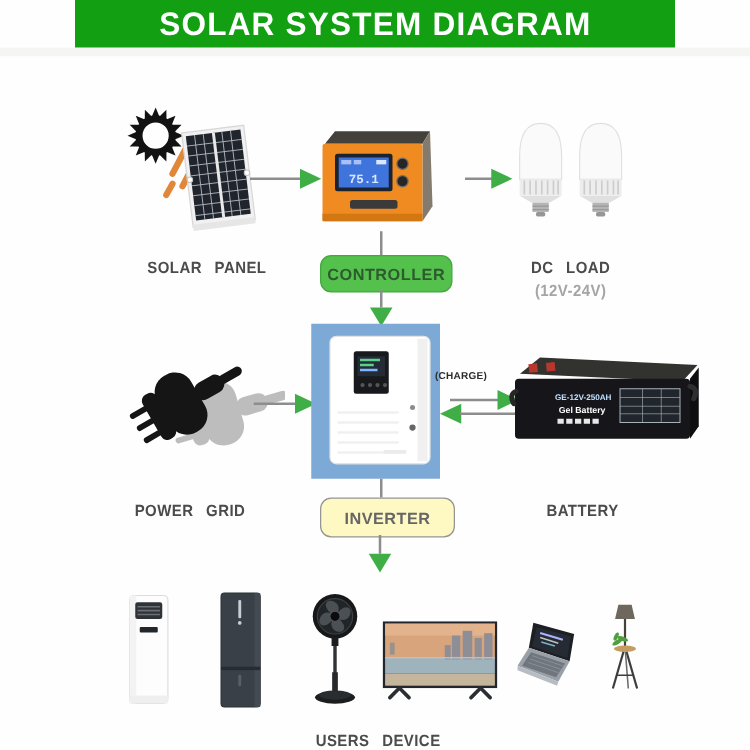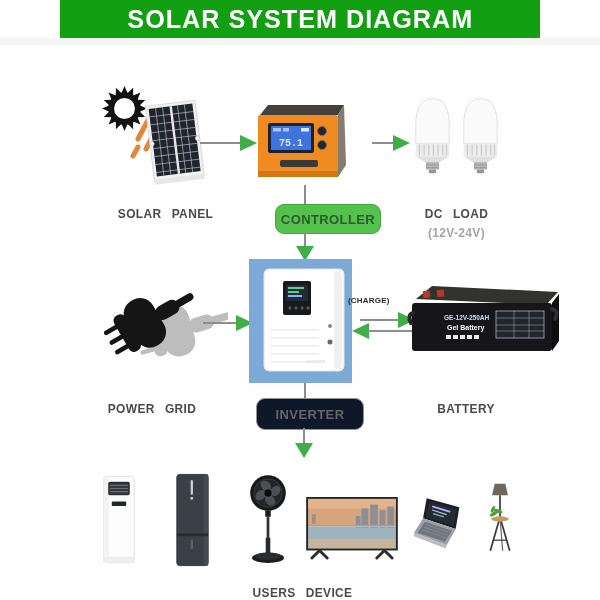--- a/index.html
+++ b/index.html
@@ -22,22 +22,22 @@
   .arr-r{width:0;height:0;border-top:8px solid transparent;border-bottom:8px solid transparent;
     border-left:17px solid #3fae46;}
   .arr-l{width:0;height:0;border-top:8px solid transparent;border-bottom:8px solid transparent;
     border-right:17px solid #3fae46;}
   .arr-d{width:0;height:0;border-left:9px solid transparent;border-right:9px solid transparent;
     border-top:15px solid #3fae46;}
   
   .pill{display:flex;align-items:center;justify-content:center;border-radius:9px;
     font-weight:bold;font-size:13px;letter-spacing:.4px;}
   #controller-pill{left:256px;top:204px;width:104px;height:28px;background:#54c14d;
-    color:#2d5b2d;border:1px solid #43a83d;margin-left:19px;}
-  #inverter-pill{left:256px;top:398px;width:106px;height:30px;background:#0f172a;
+    color:#2d5b2d;border:1px solid #43a83d;}
+  #inverter-pill{left:256px;top:398px;width:106px;height:30px;background:#fef9c3;
     color:#666666;border:1px solid #949494;}
   
   #inverter-bg{left:249px;top:259px;width:103px;height:124px;background:#7da9d6;}
   #charge-lbl{left:348px;top:296px;width:56px;color:#2b2b2b;
     font-size:8px;font-weight:bold;letter-spacing:.2px;}
   svg{display:block;}
 </style>
 </head>
 <body>
 

